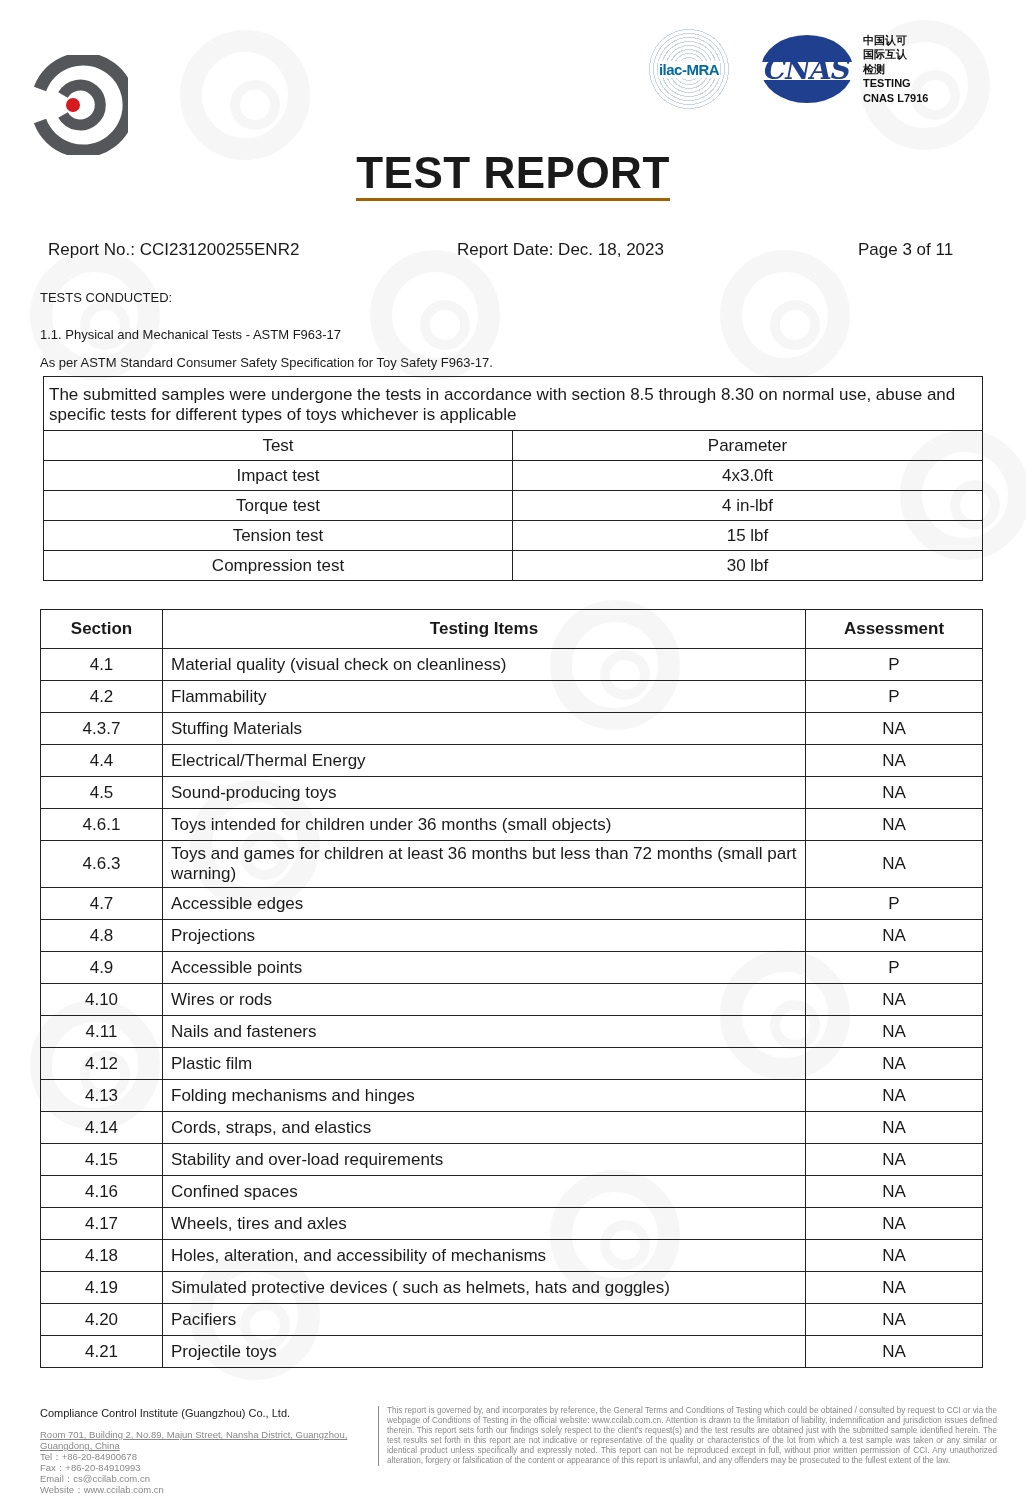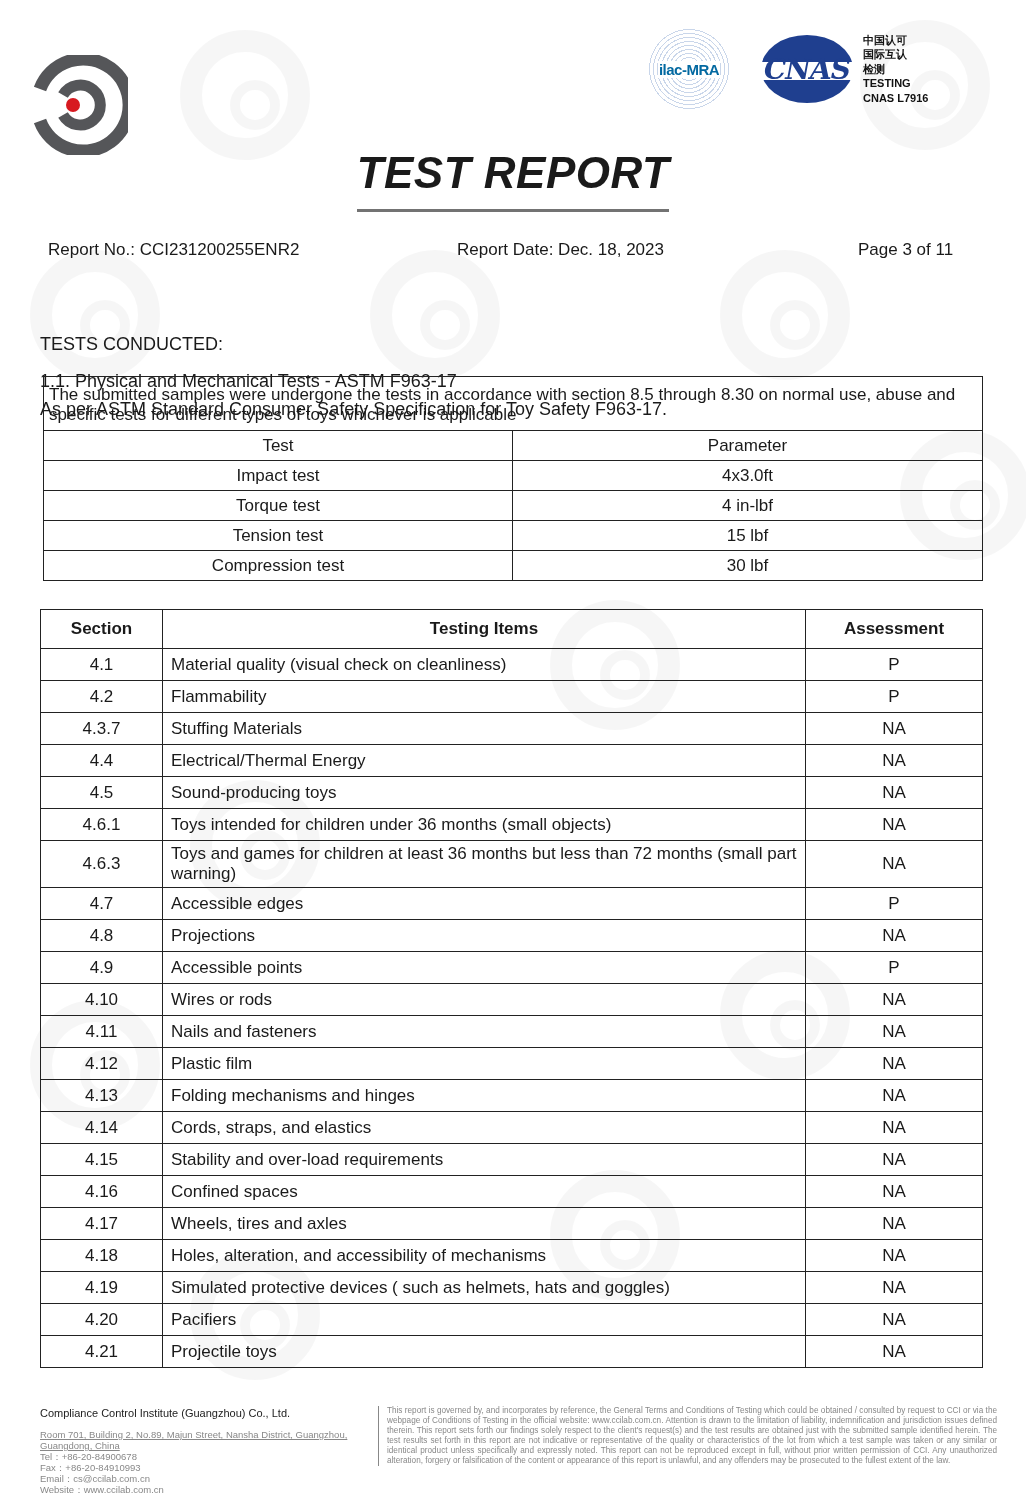--- a/index.html
+++ b/index.html
@@ -35,23 +35,23 @@
   }
   .cnas span {
     position: relative; font-family: "DejaVu Serif", serif; font-weight: bold; font-style: italic;
     font-size: 28px; color: #1f3f8f; letter-spacing: -1px;
   }
   .cnas-text { font-size: 11px; font-weight: bold; line-height: 14.5px; color: #111; }
   .title {
     position: absolute; left: 0; right: 0; top: 148px; text-align: center;
     font-size: 44px; font-weight: bold; letter-spacing: 0.5px;
   }
-  .title span { border-bottom: 3px solid #737373; padding: 0 0 12px 0; font-style: italic; }
+  .title span { border-bottom: 3px solid #a16207; padding: 0 0 1px 0; }
   .meta { position: absolute; top: 240px; font-size: 17px; }
-  .text-line { position: absolute; left: 40px; font-size: 18px; margin-top: 44px; }
+  .text-line { position: absolute; left: 40px; font-size: 13px; }
   table { border-collapse: collapse; position: absolute; }
   td, th { border: 1px solid #222; font-size: 17px; }
   .param { left: 43px; top: 376px; width: 940px; }
   .param td { text-align: center; height: 29px; padding: 0; }
   .param td.intro { text-align: left; padding: 8px 5px 5px 5px; line-height: 20px; height: auto; }
   .main { left: 40px; top: 609px; width: 943px; border: 1.5px solid #222; }
   .main th { font-weight: bold; height: 36px; text-align: center; }
   .main td { height: 31px; padding: 0; }
   .main td.sec { text-align: center; width: 121px; }
   .main td.item { padding-left: 8px; }

